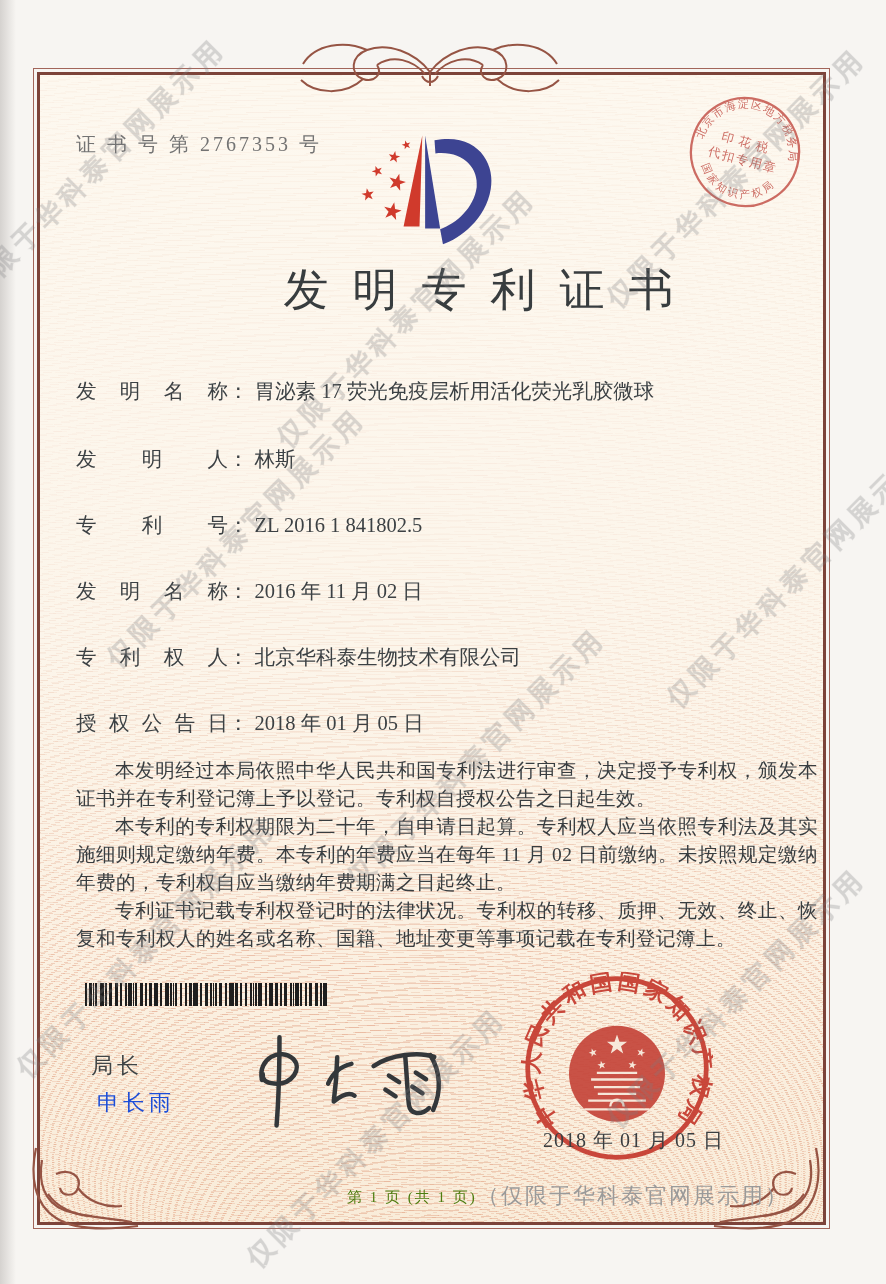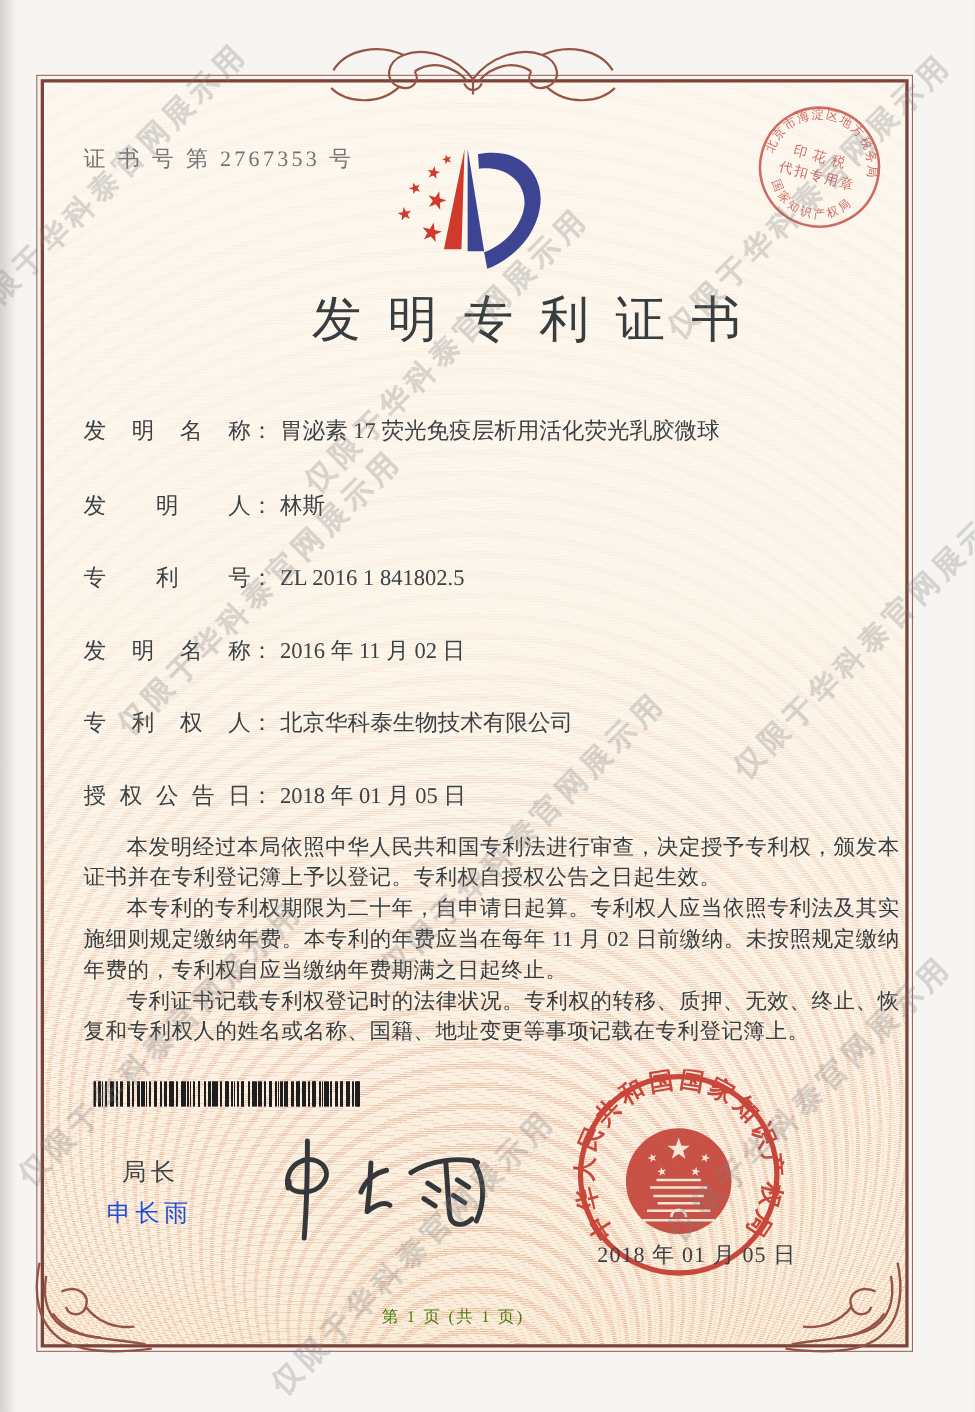--- a/index.html
+++ b/index.html
@@ -52,21 +52,21 @@
   .body-text{position:absolute;left:76px;top:757px;width:742px;z-index:10;}
   .body-text p{margin:0;text-indent:2em;font-size:19.5px;line-height:28px;color:#383d40;
     text-align:justify;letter-spacing:0.5px;}
 
   .barcode{position:absolute;left:85px;top:983px;width:244px;height:23px;z-index:10;
     background:
       repeating-linear-gradient(90deg,#1e1e1e 0 2px,transparent 2px 5px),
       repeating-linear-gradient(90deg,#1e1e1e 0 1px,transparent 1px 8px),
       repeating-linear-gradient(90deg,transparent 0 4px,#1e1e1e 4px 6px,transparent 6px 13px);}
 
-  .signer-title{position:absolute;left:111px;top:1051px;z-index:10;font-size:22px;color:#3f4446;
+  .signer-title{position:absolute;left:91px;top:1051px;z-index:10;font-size:22px;color:#3f4446;
     font-family:Liberation Sans, sans-serif;letter-spacing:4px;}
   .signer-name{position:absolute;left:97px;top:1088px;z-index:10;font-size:22px;color:#1d4ed8;
     font-family:"Liberation Sans","DejaVu Sans",sans-serif;letter-spacing:4px;}
   .signature{position:absolute;left:232px;top:1025px;z-index:10;transform:rotate(-2deg);}
 
   .seal{position:absolute;left:521px;top:972px;width:192px;height:192px;z-index:8;opacity:.92;}
   .seal-date{position:absolute;left:543px;top:1127px;z-index:11;font-size:20px;color:#3a3e41;letter-spacing:1px;}
 
   .footer-page{position:absolute;left:347px;top:1188px;z-index:10;font-size:15px;color:#4d7c0f;letter-spacing:2px;}
   .footer-note{position:absolute;left:477px;top:1181px;z-index:10;font-size:22px;color:#9a9a9a;letter-spacing:2px;}
@@ -225,14 +225,15 @@
           <path d="M70,134 h60"></path>
           <path d="M93,140 a7,7 0 0 1 14,0"></path>
           <path d="M66,143 h68"></path>
         </g>
       </g>
     </svg>
   </div>
   <div class="seal-date">2018 年 01 月 05 日</div>
 
   <div class="footer-page">第 1 页 (共 1 页)</div>
+  <div class="footer-note">（仅限于华科泰官网展示用）</div>
 
 </div>
 
 </body></html>

